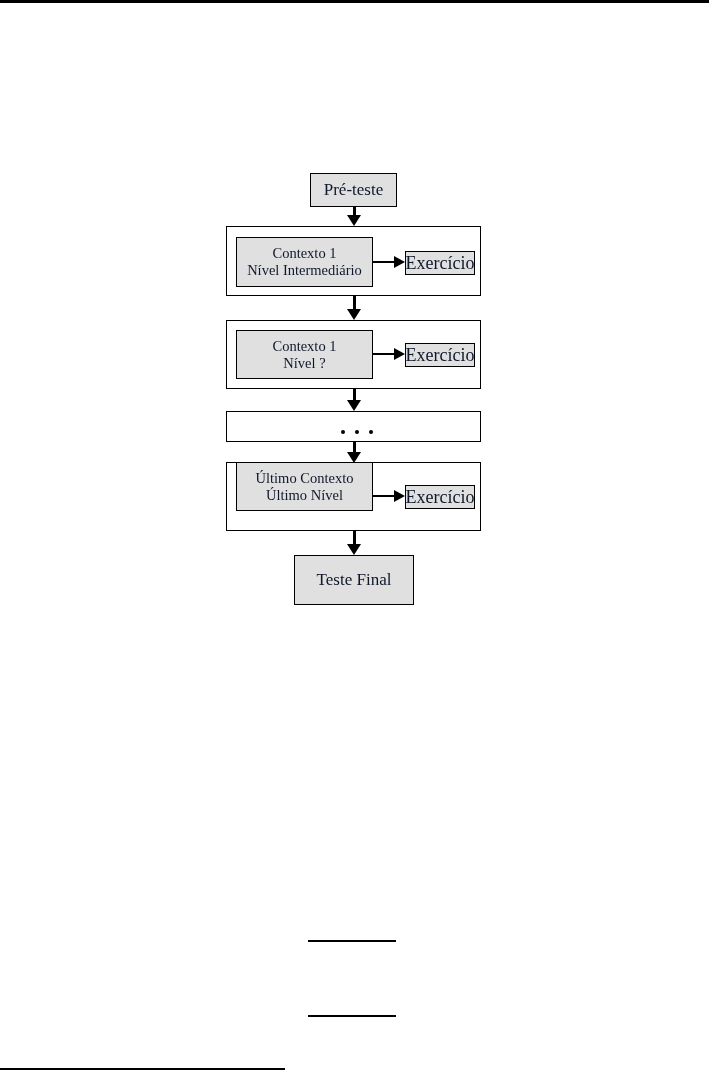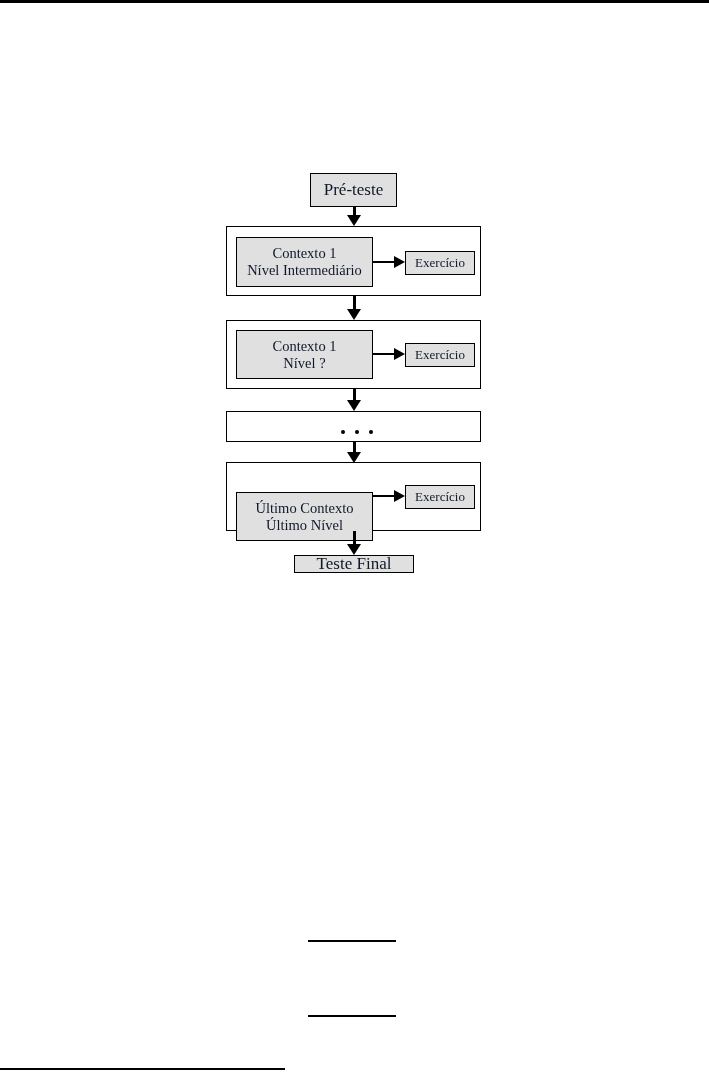--- a/index.html
+++ b/index.html
@@ -46,21 +46,21 @@
     background: #ffffff;
   }
 
   .label-terminal {
     font-size: 17px;
   }
   .label-context {
     font-size: 14.5px;
   }
   .label-exercise {
-    font-size: 13px;
+    font-size: 18px;
   }
 
   
   .v-arrow {
     position: absolute;
     width: 14px;
   }
   .v-arrow .stem {
     position: absolute;
     left: 6px;
@@ -174,33 +174,33 @@
     <div class="dot"></div>
     <div class="dot"></div>
   </div>
 
   <div class="v-arrow" style="left:347px; top:442px; height:21px;">
     <div class="stem" style="height:11px;"></div>
     <div class="head" style="top:10px;"></div>
   </div>
 
   <div class="box outline" style="left:226px; top:462px; width:255px; height:69px;"></div>
-  <div class="box filled label-context" style="left:236px; top:492px; width:137px; height:49px;">Último Contexto
+  <div class="box filled label-context" style="left:236px; top:462px; width:137px; height:49px;">Último Contexto
 Último Nível</div>
   <div class="h-arrow" style="left:373px; top:490px; width:33px;">
     <div class="stem" style="width:22px;"></div>
     <div class="head" style="left:21px;"></div>
   </div>
   <div class="box filled label-exercise" style="left:405px; top:485px; width:70px; height:24px;">Exercício</div>
 
   <div class="v-arrow" style="left:347px; top:531px; height:25px;">
     <div class="stem" style="height:14px;"></div>
     <div class="head" style="top:13px;"></div>
   </div>
 
-  <div class="box filled label-terminal" style="left:294px; top:555px; width:120px; height:18px;text-align:center;">Teste Final</div>
+  <div class="box filled label-terminal" style="left:294px; top:555px; width:120px; height:50px;text-align:center;">Teste Final</div>
 
   <div class="hrule" style="left:308px; top:940px; width:88px;"></div>
   <div class="hrule" style="left:308px; top:1015px; width:88px;"></div>
 
   <div class="footnote-rule" style="left:0px; top:1068px; width:285px;"></div>
 
 </div>
 
 </body></html>

